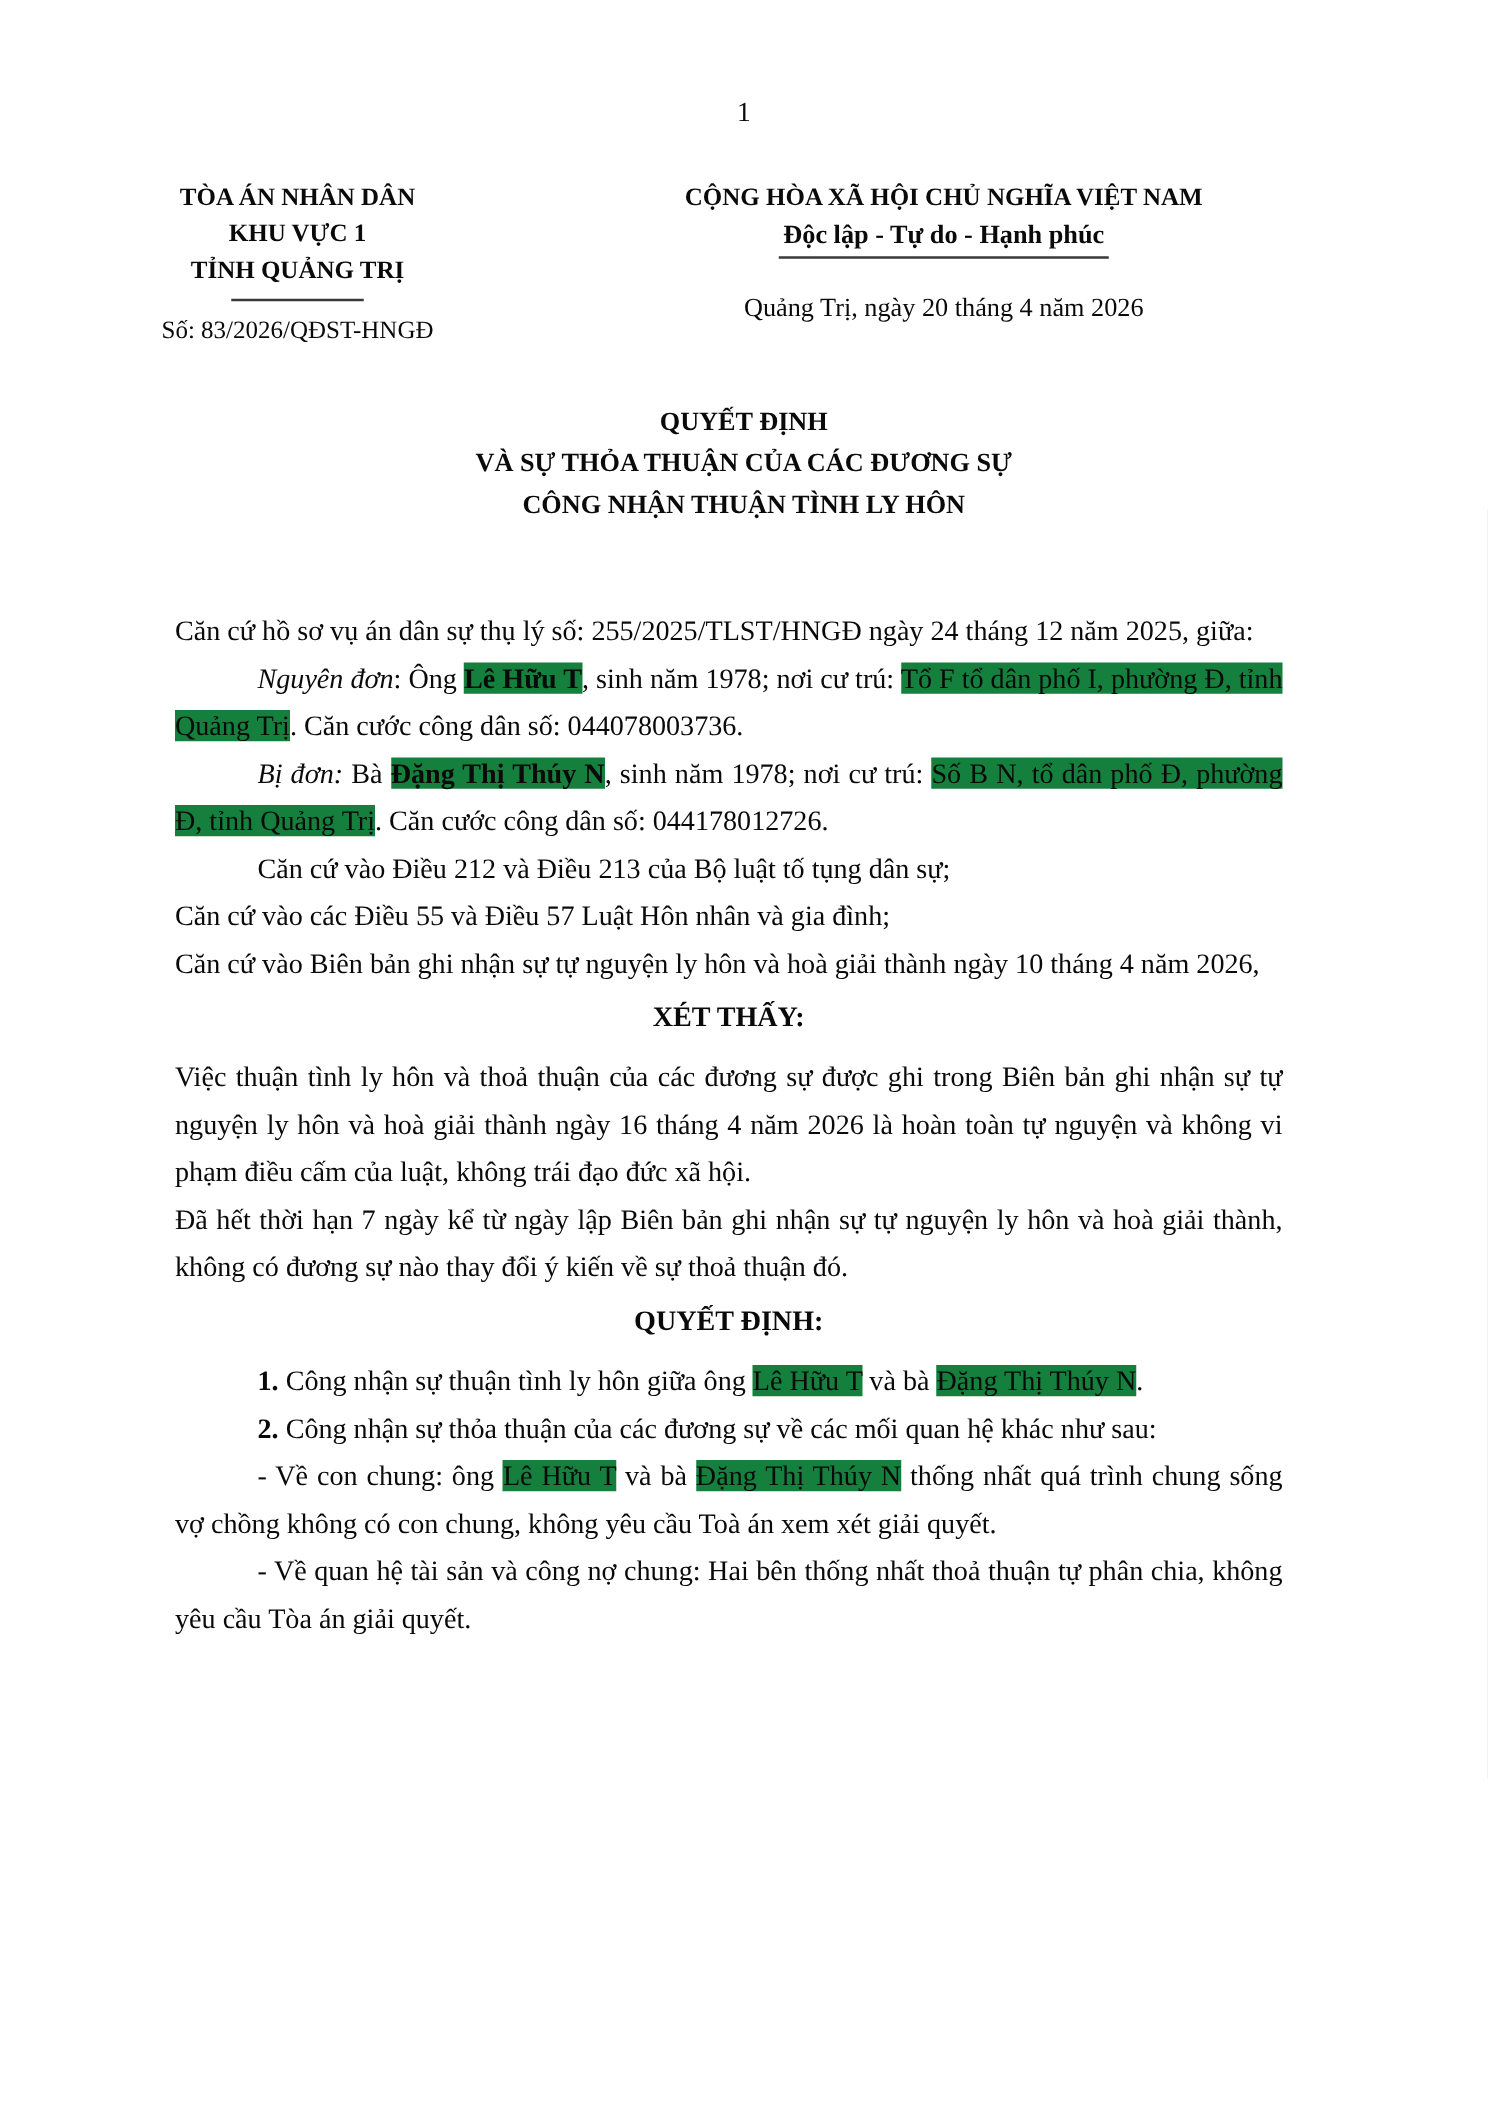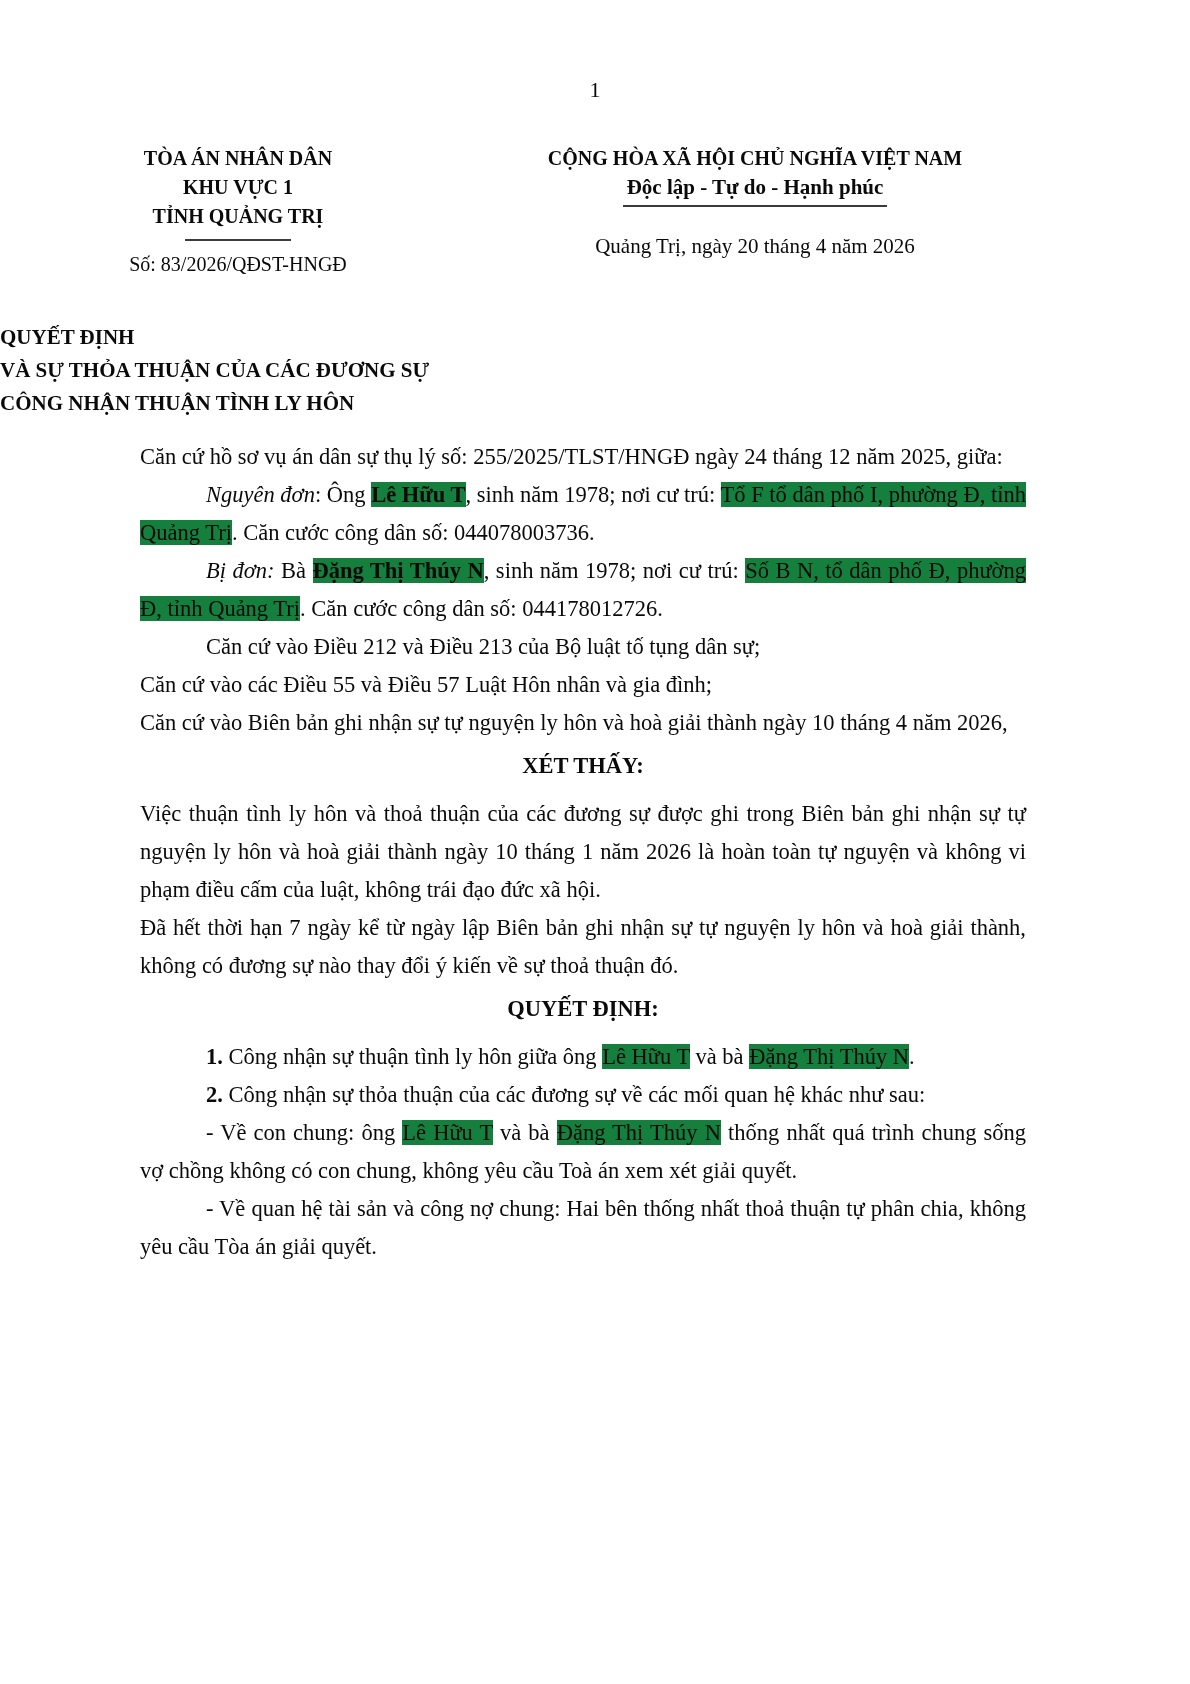--- a/index.html
+++ b/index.html
@@ -64,28 +64,28 @@
     border-bottom:2px solid #3a3a3a;
   }
   .place-date {
     margin-top:26px;
     font-size:21px;
     line-height:26px;
   }
   
   .doc-title {
     margin-top:44px;
-    text-align:left;
+    text-align:center;
     font-weight:bold;
     font-size:21px;
     line-height:33px;
   }
   
   .doc-body {
-    margin:18px 164px 0 140px;
+    margin:66px 164px 0 140px;
     font-size:22.5px;
     line-height:38px;
     text-align:justify;
   }
   .para { margin:0; }
   .indent { text-indent:66px; }
   .section-heading {
     text-align:center;
     font-weight:bold;
     margin:5px 0 10px 0;
@@ -132,21 +132,21 @@
     <p class="para indent"><span class="it">Bị đơn:</span><span> Bà </span><span class="b hl">Đặng Thị Thúy N</span><span>, sinh năm 1978; nơi cư trú: </span><span class="hl">Số B N, tổ dân phố Đ, phường Đ, tỉnh Quảng Trị</span><span>. Căn cước công dân số: 044178012726.</span></p>
 
     <p class="para indent">Căn cứ vào Điều 212 và Điều 213 của Bộ luật tố tụng dân sự;</p>
 
     <p class="para">Căn cứ vào các Điều 55 và Điều 57 Luật Hôn nhân và gia đình;</p>
 
     <p class="para">Căn cứ vào Biên bản ghi nhận sự tự nguyện ly hôn và hoà giải thành ngày 10 tháng 4 năm 2026,</p>
 
     <p class="para section-heading">XÉT THẤY:</p>
 
-    <p class="para">Việc thuận tình ly hôn và thoả thuận của các đương sự được ghi trong Biên bản ghi nhận sự tự nguyện ly hôn và hoà giải thành ngày 10 tháng 1 năm 2026 là hoàn toàn tự nguyện và không vi phạm điều cấm của luật, không trái đạo đức xã hội.</p>
+    <p class="para">Việc thuận tình ly hôn và thoả thuận của các đương sự được ghi trong Biên bản ghi nhận sự tự nguyện ly hôn và hoà giải thành ngày 16 tháng 4 năm 2026 là hoàn toàn tự nguyện và không vi phạm điều cấm của luật, không trái đạo đức xã hội.</p>
 
     <p class="para">Đã hết thời hạn 7 ngày kể từ ngày lập Biên bản ghi nhận sự tự nguyện ly hôn và hoà giải thành, không có đương sự nào thay đổi ý kiến về sự thoả thuận đó.</p>
 
     <p class="para section-heading">QUYẾT ĐỊNH:</p>
 
     <p class="para indent"><span class="b">1.</span><span> Công nhận sự thuận tình ly hôn giữa ông </span><span class="hl">Lê Hữu T</span><span> và bà </span><span class="hl">Đặng Thị Thúy N</span><span>.</span></p>
 
     <p class="para indent"><span class="b">2.</span><span> Công nhận sự thỏa thuận của các đương sự về các mối quan hệ khác như sau:</span></p>
 
     <p class="para indent"><span>- Về con chung: ông </span><span class="hl">Lê Hữu T</span><span> và bà </span><span class="hl">Đặng Thị Thúy N</span><span> thống nhất quá trình chung sống vợ chồng không có con chung, không yêu cầu Toà án xem xét giải quyết.</span></p>

